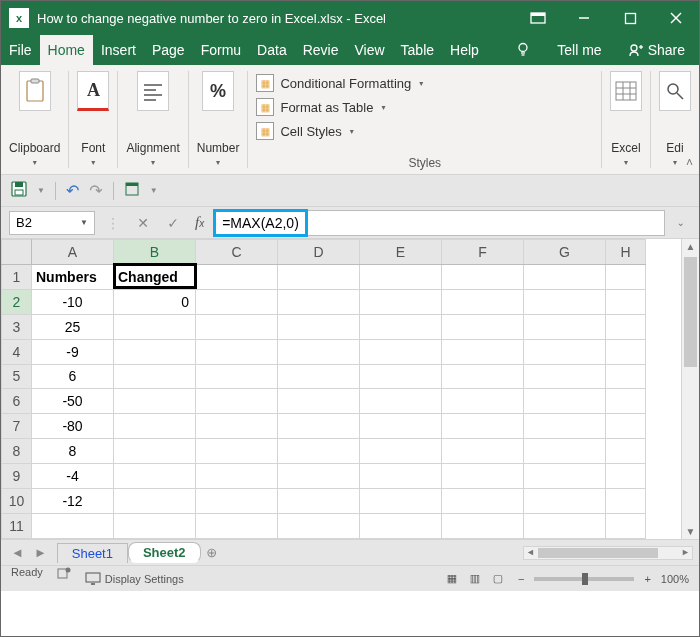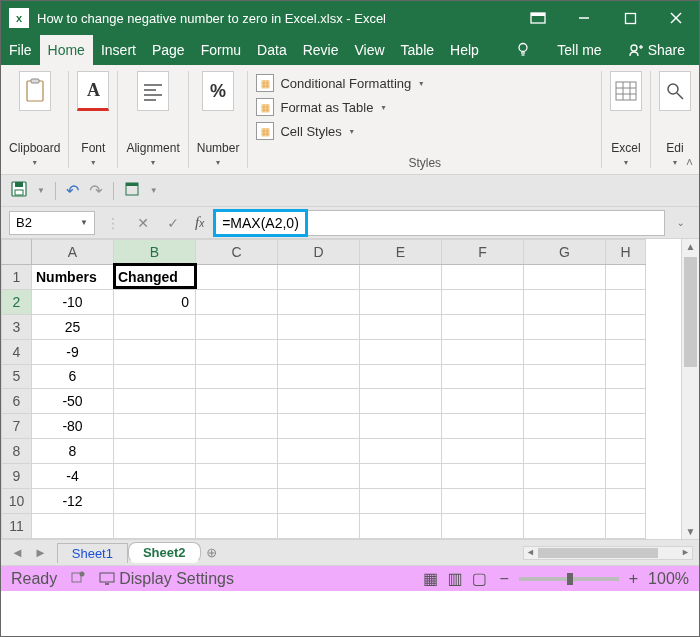--- a/index.html
+++ b/index.html
@@ -61,21 +61,21 @@
   .sheet-row { height:26px; background:#e6e6e6; border-top:1px solid #d4d4d4; display:flex; align-items:center; font-size:13px;}
   .s-navs { display:flex; gap:10px; padding:0 10px; color:#888;}
   .s-tab { padding:2px 14px; border:1px solid #bcbcbc; border-bottom:none; background:#e6e6e6; color:#1d4ed8;}
   .s-tab.active { background:#fff; color:#217346; font-weight:bold; border-bottom:1px solid #fff;border-radius:8px;}
   .s-add { width:22px; text-align:center; color:#888;}
   .hscroll { flex:1; display:flex; align-items:center; justify-content:flex-end; gap:2px; padding-right:6px;}
   .h-track { width:170px; height:14px; background:#f0f0f0; border:1px solid #d4d4d4; position:relative;}
   .h-track .ar { position:absolute; top:0; font-size:9px; color:#777;}
   .h-thumb { position:absolute; left:14px; top:1px; bottom:1px; width:120px; background:#c8c8c8;}
   
-  .status { height:26px; background:#f0abfc; border-top:1px solid #d4d4d4; display:flex; align-items:center; font-size:16px; color:#555; gap:14px; padding:0 10px;}
+  .status { height:26px; background:#e5e5e5; border-top:1px solid #d4d4d4; display:flex; font-size:11px; color:#555; gap:14px; padding:0 10px;}
   .status .right { margin-left:auto; display:flex; align-items:center; gap:10px;}
   .view-btns span { display:inline-block; width:20px; text-align:center;}
   .zoom-slider { width:100px; height:4px; background:#bcbcbc; position:relative;}
   .zoom-slider .tick { position:absolute; top:-3px; left:50%; width:1px; height:10px; background:#888;}
   .zoom-slider .knob { position:absolute; top:-4px; left:48%; width:6px; height:12px; background:#666;}
 </style>
 </head>
 <body>
 
 <div class="titlebar">

